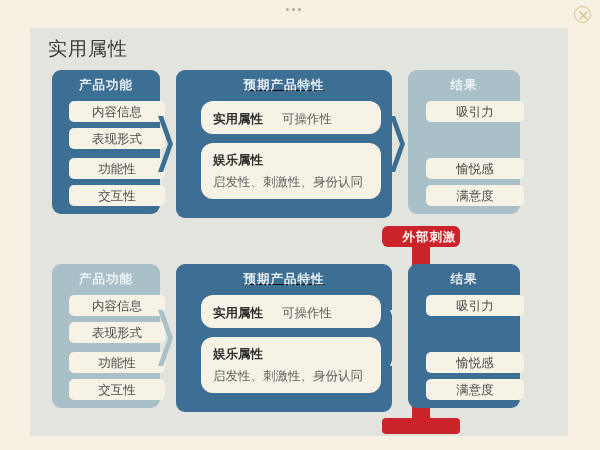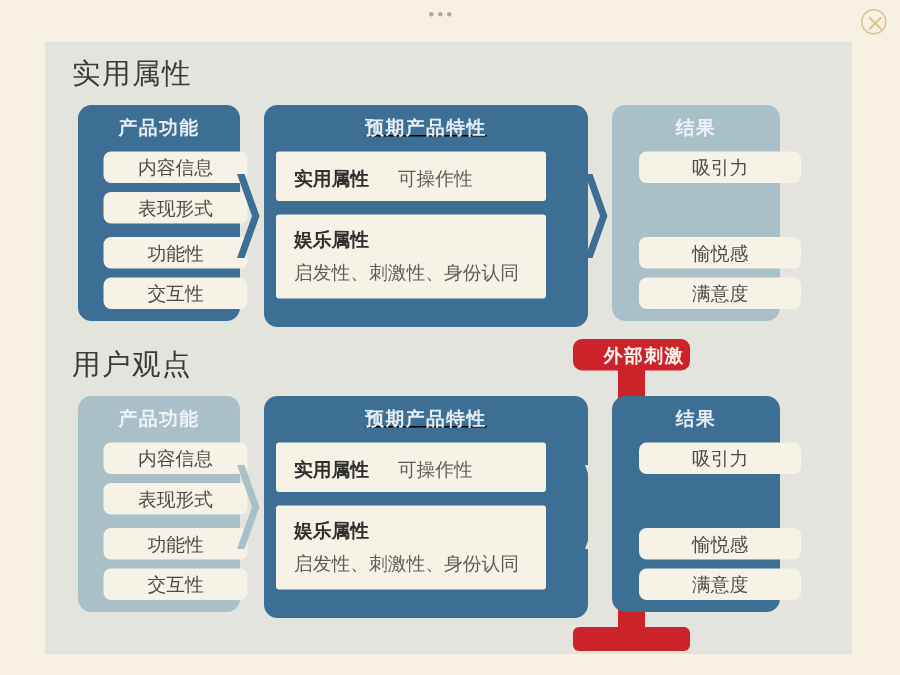--- a/index.html
+++ b/index.html
@@ -62,30 +62,30 @@
   
   .colA { left: 0; top: 0; width: 108px; height: 144px; }
   .colA .chip { position: absolute; left: 6px; width: 96px; }
 
   
   .chev { position: absolute; width: 16px; height: 56px; }
 
   
   .colB { left: 124px; top: 0; width: 216px; height: 148px; text-decoration: underline; }
   .colB .card {
-    position: absolute; left: 8px; width: 180px;
-    background: #f6f2e6; border-radius: 2px; color: #3f3f3d;
+    position: absolute; left: 25px; width: 180px;
+    background: #f6f2e6; border-radius: 12px; color: #3f3f3d;
     font-family: "DejaVu Sans", "Liberation Sans", sans-serif;
   }
   .card .bold { font-weight: bold; font-size: 12.5px; color: #2f2f2e; }
   .card .reg  { font-size: 12.5px; color: #5c5c59; }
 
   
   .colC { left: 356px; top: 0; width: 112px; height: 144px; }
-  .colC .chip { position: absolute; left: 7px; width: 108px; }
+  .colC .chip { position: absolute; left: 7px; width: 98px; }
 
   
   .red-label {
     position: absolute; background: #cc2229; border-radius: 6px;
     color: #fdf6ee; font-size: 12.5px; font-weight: bold; letter-spacing: 1px;
     text-align: center; line-height: 21px; height: 21px; width: 78px;
     font-family: "DejaVu Sans", "Liberation Sans", sans-serif;
     padding-left: 17px;
   }
   .red-stem { position: absolute; background: #cc2229; }
@@ -149,21 +149,20 @@
           <div class="col-head dim">结果</div>
           <div class="chip" style="top:31px">吸引力</div>
           <div class="chip" style="top:88px">愉悦感</div>
           <div class="chip" style="top:115px">满意度</div>
         </div>
 
       </div>
     </div>
 
     <div class="section sec2">
-      <div class="sec-title">用户观点</div>
 
       <div class="red-label" style="left:352px; top:4px">外部刺激</div>
       <div class="red-stem" style="left:382px; top:22px; width:18px; height:184px"></div>
       <div class="red-foot" style="left:352px; top:196px; width:78px; height:16px"></div>
 
       <div class="flow">
 
         <div class="col colA light">
           <div class="col-head dim">产品功能</div>
           <div class="chip" style="top:31px">内容信息</div>

